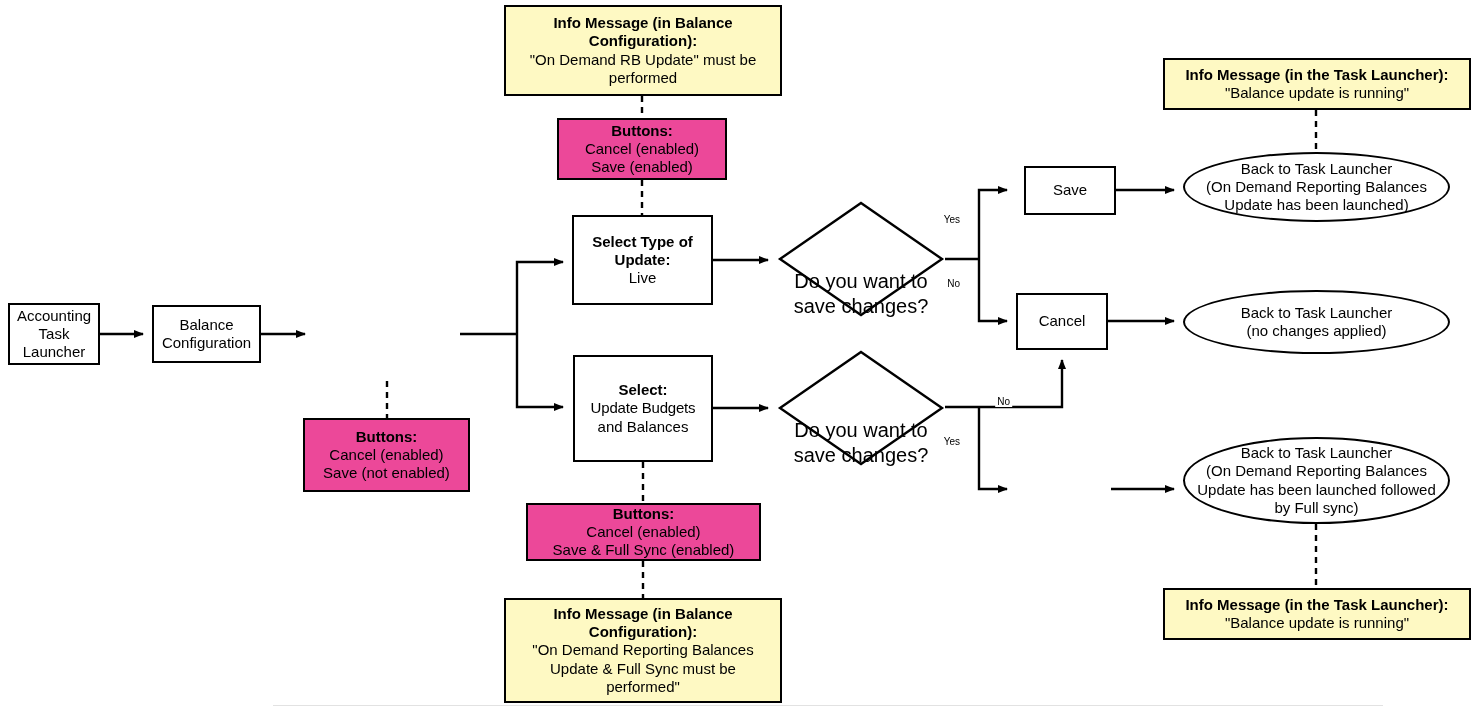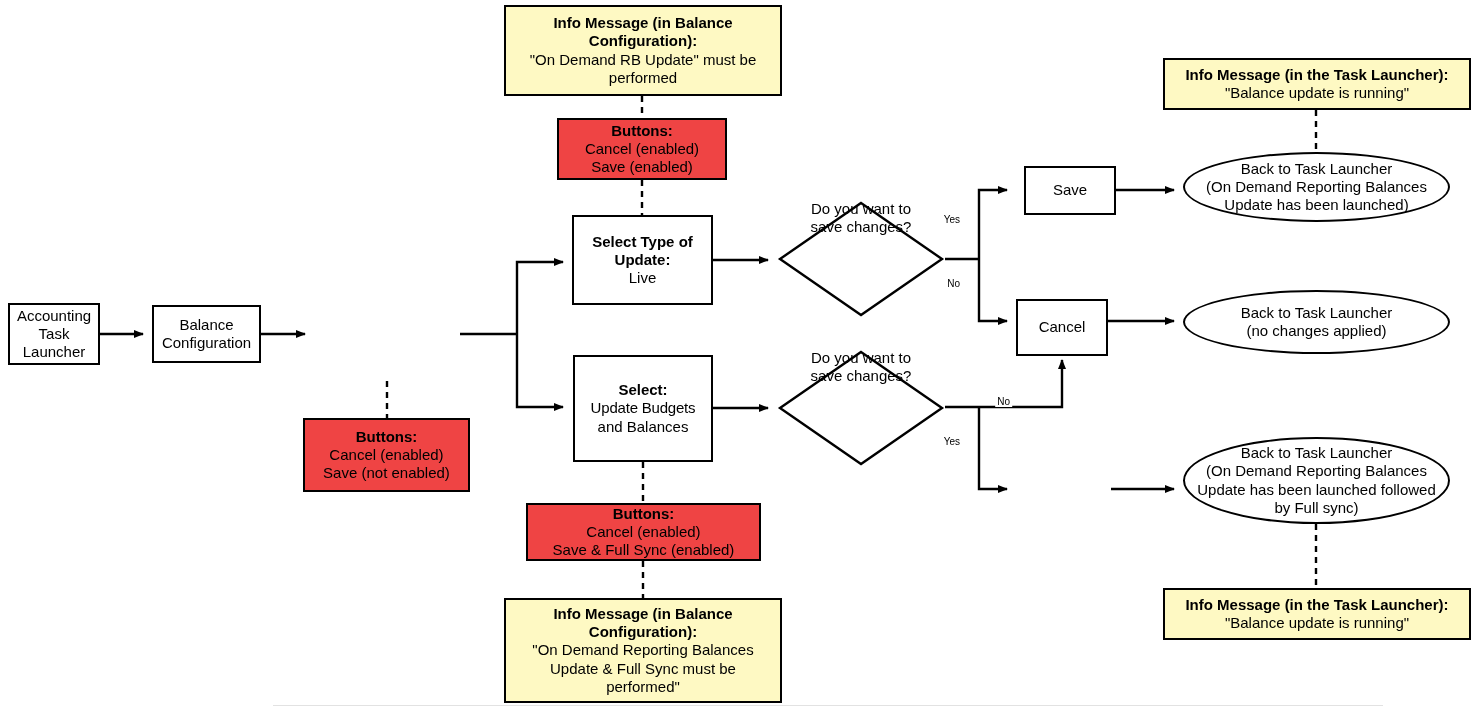--- a/index.html
+++ b/index.html
@@ -41,36 +41,36 @@
     border: 2px solid #000000;
     background: #ffffff;
     border-radius: 50% / 50%;
   }
   .note-yellow {
     border: 2px solid #000000;
     background: #fef9c3;
   }
   .note-blue {
     border: 2px solid #000000;
-    background: #ef4444;
+    background: #ec4899;
   }
   .diamond-wrap {
     position: absolute;
     z-index: 2;
   }
   .diamond-wrap svg { position: absolute; left: 0; top: 0; }
   .diamond-label {
     position: absolute;
     left: 0; top: 0;
     width: 100%; height: 100%;
     display: flex;
-    align-items: flex-start;
+    align-items: flex-end;
     justify-content: center;
     text-align: center;
-    font-size: 15px;
+    font-size: 20px;
     line-height: 1.22;
     color: #000;
   }
   .edge-label {
     position: absolute;
     font-size: 10px;
     color: #000000;
     background: #ffffff;
     padding: 0 2px;
     z-index: 3;
@@ -198,21 +198,21 @@
 
   <div class="edge-label" style="left:962px; top:214px; transform:translateX(-100%);">Yes</div>
   <div class="edge-label" style="left:962px; top:278px; transform:translateX(-100%);">No</div>
   <div class="edge-label" style="left:1012px; top:396px; transform:translateX(-100%);">No</div>
   <div class="edge-label" style="left:962px; top:436px; transform:translateX(-100%);">Yes</div>
 
   <div class="node rect" style="left:1024px; top:166px; width:92px; height:49px;">
     <span>Save</span>
   </div>
 
-  <div class="node rect" style="left:1016px; top:293px; width:92px; height:57px;margin-top:6px;">
+  <div class="node rect" style="left:1016px; top:293px; width:92px; height:57px;">
     <span>Cancel</span>
   </div>
 
 
   <div class="node oval" style="left:1183px; top:152px; width:267px; height:70px;">
     <div class="inner">
       <span>Back to Task Launcher</span><br>
       <span>(On Demand Reporting Balances</span><br>
       <span>Update has been launched)</span>
     </div>

